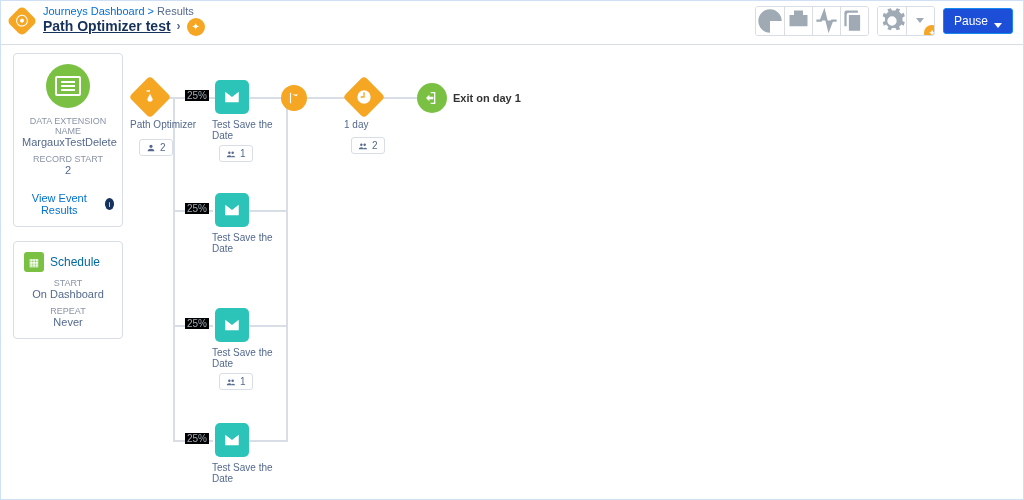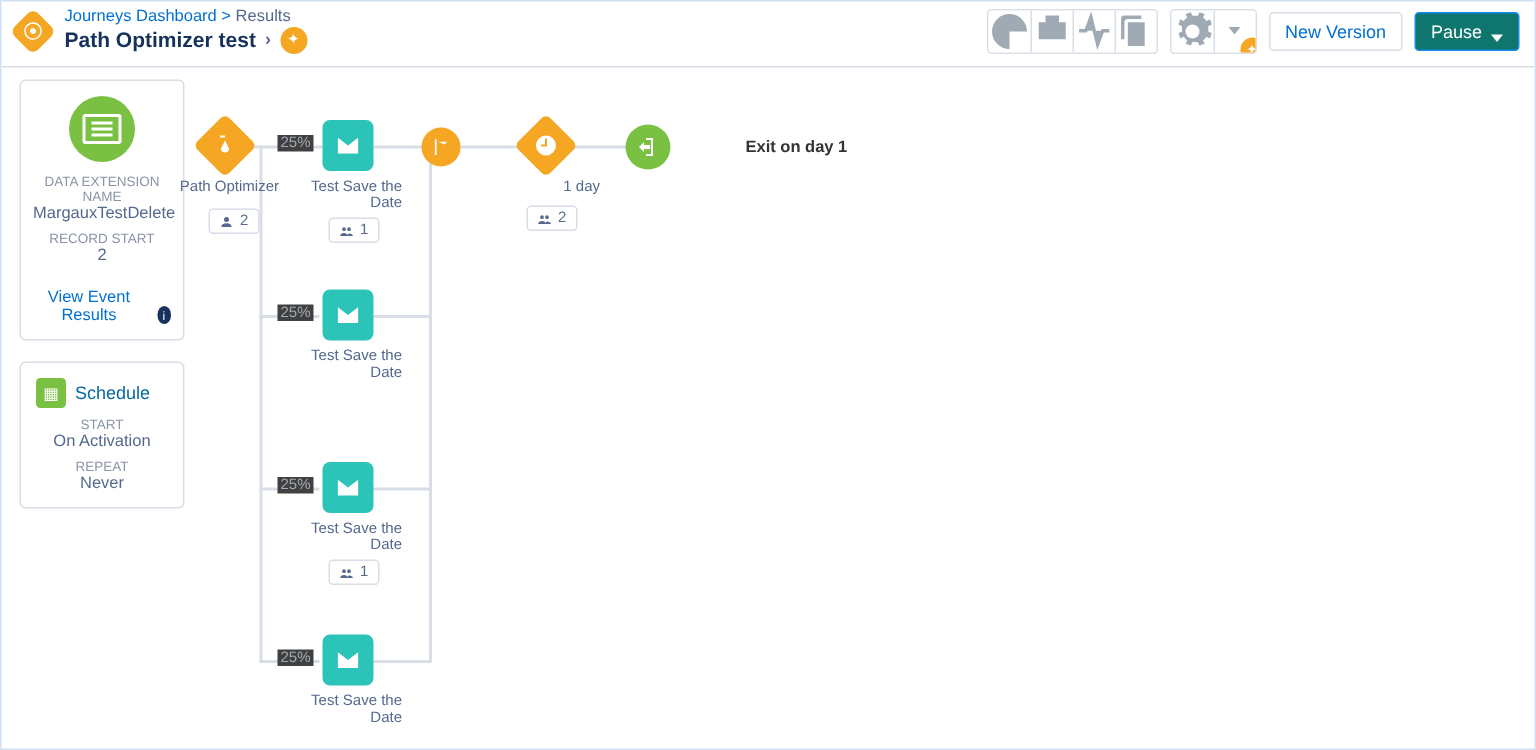--- a/index.html
+++ b/index.html
@@ -6,64 +6,64 @@
   body { font-family: "Salesforce Sans", Arial, sans-serif; font-size: 12px; color: #333; background: #fff; width:1024px; height:500px; overflow:hidden; border:1px solid #cfe0f4; }
   
   .header { display:flex; align-items:center; justify-content:space-between; padding:6px 10px 10px 10px; border-bottom:1px solid #d8dde6; height:44px; }
   .header-left { display:flex; align-items:center; gap:10px; }
   .pin-badge { width:22px; height:22px; border-radius:5px; background:#f5a623; display:flex; align-items:center; justify-content:center; color:#fff; transform:rotate(45deg); }
   .pin-badge span { transform:rotate(-45deg); font-size:14px; }
   .crumbs { display:flex; flex-direction:column; line-height:1.1; }
   .crumb-line { color:#0070d2; font-size:11px; }
   .crumb-line .journey { color:#54698d; }
   .title-line { display:flex; align-items:center; gap:6px; }
-  .title { font-weight:700; color:#16325c; font-size:14px; }
+  .title { font-weight:700; color:#16325c; font-size:14px;text-decoration:underline; }
   .title-chev { color:#54698d; font-weight:700; }
   .bulb { width:18px; height:18px; border-radius:50%; background:#f5a623; display:inline-flex; align-items:center; justify-content:center; color:#fff; font-size:10px; }
   .header-right { display:flex; align-items:center; gap:8px; }
   .btn { background:#fff; border:1px solid #d8dde6; color:#0070d2; padding:5px 10px; border-radius:3px; font-size:12px; cursor:pointer; display:inline-flex; align-items:center; gap:6px; }
-  .btn.blue { background:#0f766e; border-color:#1589ee; color:#fff;align-items:flex-end; }
+  .btn.blue { background:#1d4ed8; border-color:#1589ee; color:#fff;align-items:flex-end; }
   .icon-btn-group { display:flex; border:1px solid #d8dde6; border-radius:3px; overflow:hidden; }
   .icon-btn { width:28px; height:28px; display:flex; align-items:center; justify-content:center; background:#fff; color:#9faab5; border-left:1px solid #d8dde6; cursor:pointer; }
   .icon-btn:first-child { border-left:none; }
   .gear-wrap { position:relative; }
   .gear-bulb { position:absolute; right:-6px; bottom:-6px; width:16px; height:16px; border-radius:50%; background:#f5a623; color:#fff; font-size:9px; display:flex; align-items:center; justify-content:center; }
   
   .body { display:flex; height:calc(100% - 44px); }
   .sidebar { width:130px; padding:8px 8px 8px 12px; }
   .card { border:1px solid #d8dde6; border-radius:4px; background:#fff; padding:10px 8px; text-align:center; margin-bottom:14px; }
   .de-icon { width:44px; height:44px; border-radius:50%; background:#7ac143; display:flex; align-items:center; justify-content:center; margin:0 auto 8px auto; color:#fff; font-size:18px; position:relative; }
   .de-icon::before { content:""; width:22px; height:16px; border:2px solid #fff; border-radius:2px; }
   .de-icon .lines { position:absolute; width:14px; height:10px; display:flex; flex-direction:column; justify-content:space-between; }
   .de-icon .lines span { height:2px; background:#fff; }
   .de-title { color:#7ac143; font-weight:600; font-size:12px; margin-bottom:8px; letter-spacing:0.2px; }
   .de-label { color:#8a94a6; font-size:9px; margin-top:6px; }
   .de-value { color:#54698d; font-size:11px; }
-  .link { color:#0070d2; font-size:11px; margin-top:16px; display:inline-flex; align-items:flex-end; gap:8px; }
+  .link { color:#0070d2; font-size:11px; margin-top:16px; display:inline-flex; align-items:center; gap:8px; }
   .info-dot { width:12px; height:12px; border-radius:50%; background:#16325c; color:#fff; font-size:8px; display:inline-flex; align-items:center; justify-content:center; }
   .sched-row { display:flex; align-items:center; gap:6px; justify-content:flex-start; text-align:left; padding-left:2px; margin-bottom:6px;}
   .sched-icon { width:20px; height:20px; border-radius:3px; background:#7ac143; color:#fff; display:flex; align-items:center; justify-content:center; font-size:11px; }
   .sched-title { color:#0369a1; font-size:12px; }
   
   .canvas { flex:1; position:relative; padding:20px 10px; }
   .conn { position:absolute; background:#d8dde6; }
   .conn.h { height:2px; }
   .conn.v { width:2px; }
-  .pct { position:absolute; color:#9faab5; font-size:10px; background:#404040; padding:0 2px; }
+  .pct { position:absolute; color:#9faab5; font-size:10px; background:#000000; padding:0 2px; }
   .tile { position:absolute; width:34px; height:34px; border-radius:5px; display:flex; align-items:center; justify-content:center; color:#fff; }
   .tile.teal { background:#2cc4b8; }
   .tile svg { width:18px; height:18px; fill:#fff; }
   .diamond { position:absolute; width:30px; height:30px; transform:rotate(45deg); background:#f5a623; border-radius:4px; }
   .diamond .inner { transform:rotate(-45deg); width:30px; height:30px; display:flex; align-items:center; justify-content:center; color:#fff; }
   .diamond .inner svg { width:16px; height:16px; fill:#fff; }
   .orange-circle { position:absolute; width:26px; height:26px; border-radius:50%; background:#f5a623; color:#fff; display:flex; align-items:center; justify-content:center; }
   .orange-circle svg { width:14px; height:14px; fill:#fff; }
   .exit-circle { position:absolute; width:30px; height:30px; border-radius:50%; background:#7ac143; color:#fff; display:flex; align-items:center; justify-content:center; }
   .exit-circle svg { width:16px; height:16px; fill:#fff; }
-  .node-label { position:absolute; width:72px; text-align:right; color:#54698d; font-size:10px; line-height:1.1; }
+  .node-label { position:absolute; width:72px; text-align:left; color:#54698d; font-size:10px; line-height:1.1;margin-left:16px; }
   .chip { position:absolute; border:1px solid #d8dde6; border-radius:3px; padding:2px 6px; display:flex; align-items:center; gap:4px; font-size:10px; color:#54698d; background:#fff; }
   .chip svg { width:10px; height:10px; fill:#54698d; }
   .exit-text { position:absolute; color:#333; font-size:11px; font-weight:600; }
   .caret-down { width:0; height:0; border-left:4px solid transparent; border-right:4px solid transparent; border-top:5px solid currentColor; display:inline-block; }
 </style>
 </head>
 <body>
 
 <div class="header">
   <div class="header-left">
@@ -110,21 +110,20 @@
       <div class="icon-btn">
           <svg viewBox="0 0 24 24">
             <path fill="currentColor" d="M12 8a4 4 0 1 0 0 8 4 4 0 0 0 0-8zm9 4l2 1-1 3-2-1a8 8 0 0 1-2 2l1 2-3 1-1-2h-3l-1 2-3-1 1-2a8 8 0 0 1-2-2l-2 1-1-3 2-1v-3l-2-1 1-3 2 1a8 8 0 0 1 2-2l-1-2 3-1 1 2h3l1-2 3 1-1 2a8 8 0 0 1 2 2l2-1 1 3-2 1z"></path>
           </svg>
         </div>
       <div class="icon-btn">
           <span class="caret-down" style="color:#9faab5"></span>
         </div>
       <div class="gear-bulb">✦</div>
     </div>
-    <button class="btn">New Version</button>
     <button class="btn blue">
       <span>Pause</span>
       <span class="caret-down"></span>
     </button>
   </div>
 </div>
 
 <div class="body">
   <div class="sidebar">
     <div class="card">
@@ -143,21 +142,21 @@
         <span>View Event Results</span>
         <span class="info-dot">i</span>
       </a>
     </div>
     <div class="card" style="text-align:center;">
       <div class="sched-row">
         <div class="sched-icon">▦</div>
         <div class="sched-title">Schedule</div>
       </div>
       <div class="de-label">START</div>
-      <div class="de-value">On Activation</div>
+      <div class="de-value">On Dashboard</div>
       <div class="de-label">REPEAT</div>
       <div class="de-value">Never</div>
     </div>
   </div>
 
   <div class="canvas">
 
     <div class="conn h" style="left:32px; top:52px; width:64px;"></div>
     <div class="conn h" style="left:118px; top:52px; width:175px;"></div>
     <div class="conn v" style="left:42px; top:52px; height:345px;"></div>
@@ -248,15 +247,15 @@
           <path d="M8 12a3 3 0 1 0-3-3 3 3 0 0 0 3 3zm8 0a3 3 0 1 0-3-3 3 3 0 0 0 3 3zM2 19c0-2 3-4 6-4s6 2 6 4v1H2zm12 0c0-1 0-2 2-3 1 0 6 1 6 3v1h-8z"></path>
         </svg>
         <span>2</span>
       </div>
 
     <div class="exit-circle" style="left:286px; top:38px;">
         <svg viewBox="0 0 24 24">
           <path d="M10 3h7v18h-7v-2h5V5h-5z M3 12l5-5v3h6v4H8v3z"></path>
         </svg>
       </div>
-    <div class="exit-text" style="left:322px; top:47px;margin-left:44px;">Exit on day 1</div>
+    <div class="exit-text" style="left:322px; top:47px;">Exit on day 1</div>
   </div>
 </div>
 
 </body></html>

